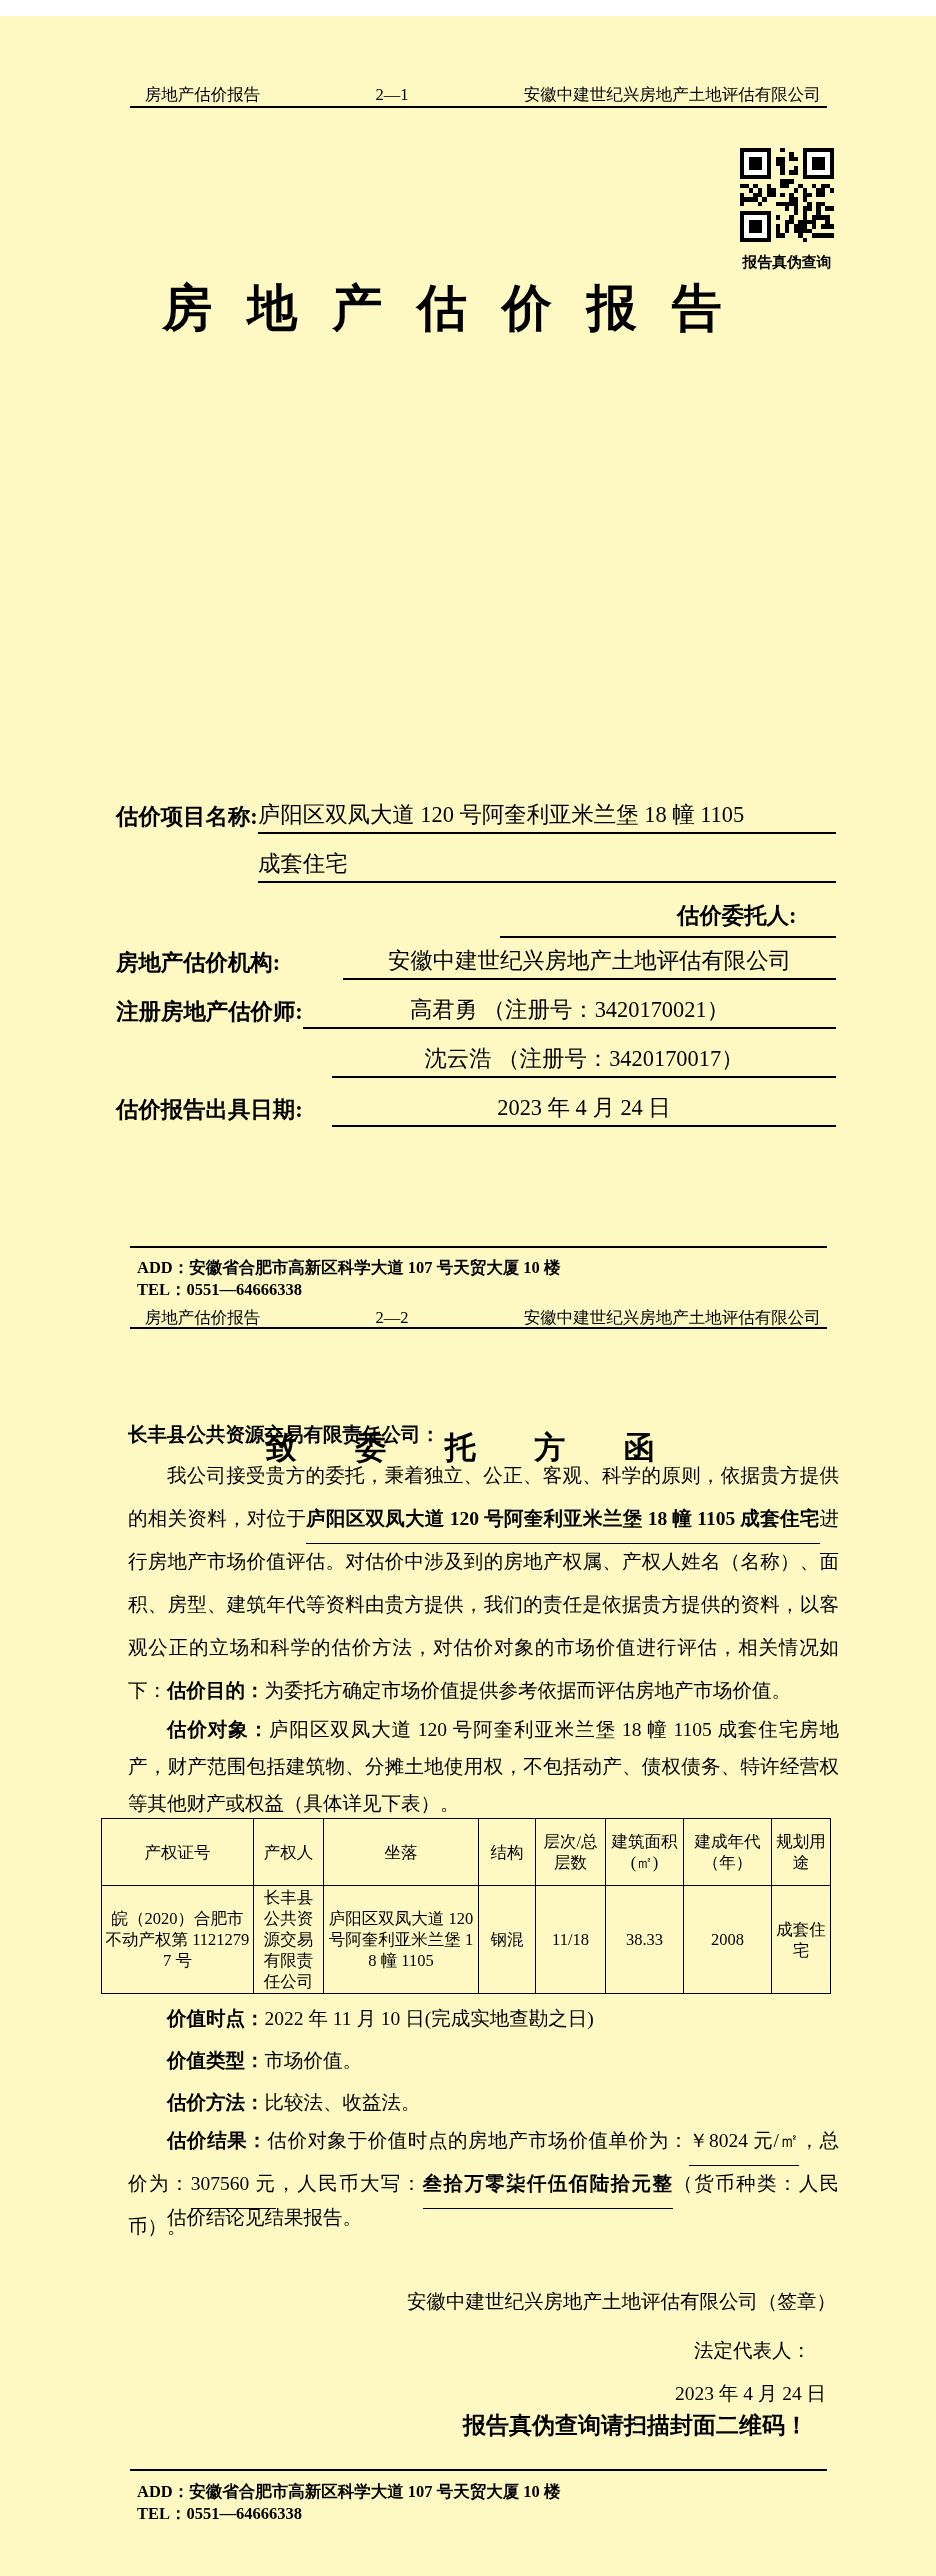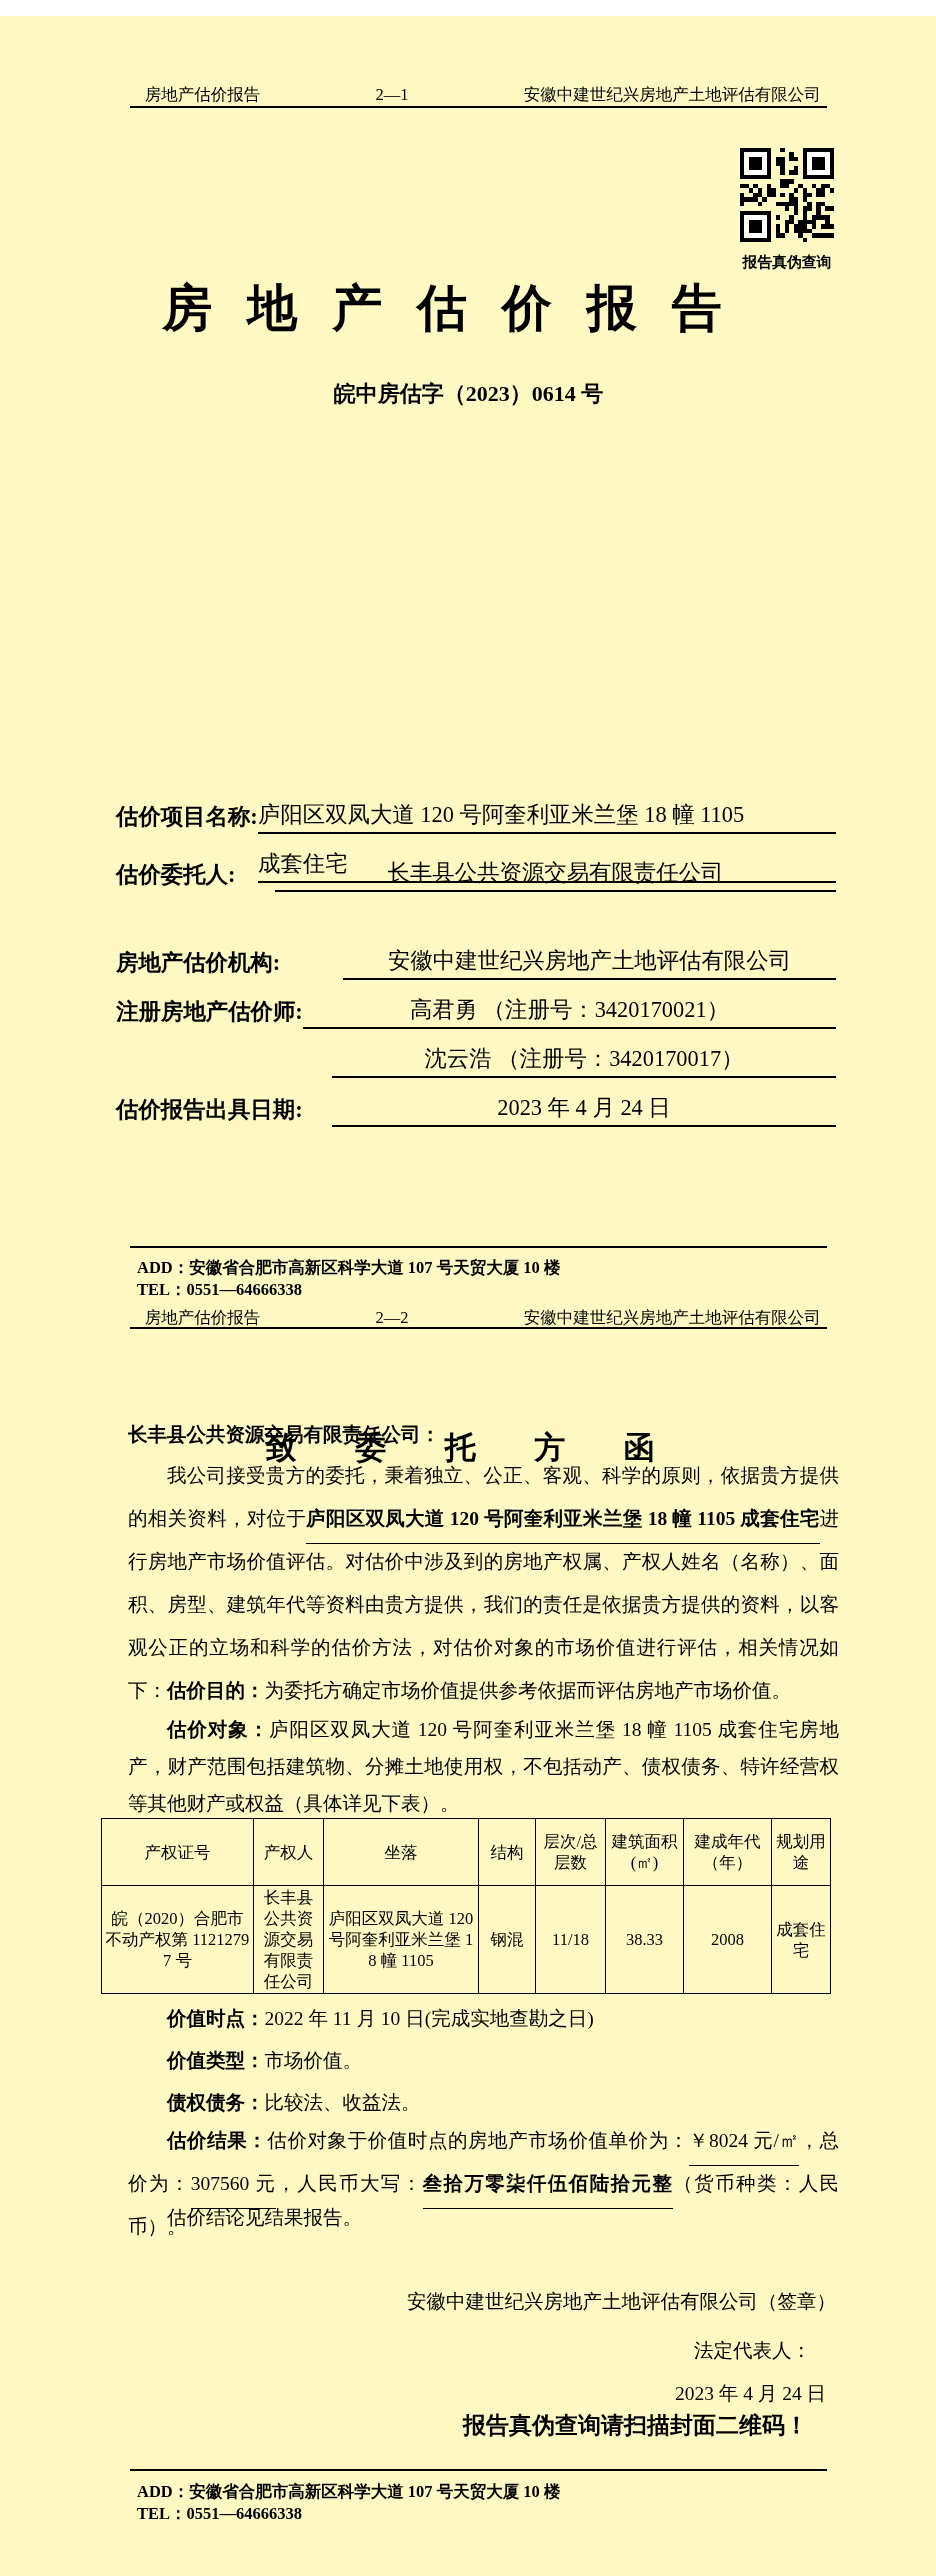--- a/index.html
+++ b/index.html
@@ -168,31 +168,30 @@
       <rect x="14" y="0" width="7" height="7" fill="#000"></rect>
       <rect x="15" y="1" width="5" height="5" fill="#fff"></rect>
       <rect x="16" y="2" width="3" height="3" fill="#000"></rect>
       <rect x="0" y="14" width="7" height="7" fill="#000"></rect>
       <rect x="1" y="15" width="5" height="5" fill="#fff"></rect>
       <rect x="2" y="16" width="3" height="3" fill="#000"></rect>
     </svg>
   <div class="qrcaption" style="top:237px;">报告真伪查询</div>
 
   <div class="doctitle" style="top:264px;">房 地 产 估 价 报 告</div>
-  <div class="docnum" style="top:365px;">皖中房估字（2023）0614 号</div>
 
   <div class="form-row" style="top:787px;">
     <span class="flabel" style="width:142px;">估价项目名称:</span>
     <span class="fvalue left">庐阳区双凤大道 120 号阿奎利亚米兰堡 18 幢 1105</span>
   </div>
   <div class="form-row" style="top:836px;">
     <span class="fspacer" style="width:142px;"></span>
     <span class="fvalue left">成套住宅</span>
   </div>
-  <div class="form-row" style="top:845px;">
+  <div class="form-row" style="top:884px;flex-direction:column;">
     <span class="flabel" style="width:159px;">估价委托人:</span>
     <span class="fvalue center">长丰县公共资源交易有限责任公司</span>
   </div>
   <div class="form-row" style="top:933px;gap:40px;">
     <span class="flabel" style="width:187px;">房地产估价机构:</span>
     <span class="fvalue center">安徽中建世纪兴房地产土地评估有限公司</span>
   </div>
   <div class="form-row" style="top:982px;">
     <span class="flabel" style="width:187px;text-align:center;">注册房地产估价师:</span>
     <span class="fvalue center">高君勇 （注册号：3420170021）</span>
@@ -268,21 +267,21 @@
   </tbody>
     </table>
 
   <div class="kvline" style="top:1990px;">
     <span class="b">价值时点：</span><span>2022 年 11 月 10 日(完成实地查勘之日)</span>
   </div>
   <div class="kvline" style="top:2032px;">
     <span class="b">价值类型：</span><span>市场价值。</span>
   </div>
   <div class="kvline" style="top:2074px;">
-    <span class="b">债权债务：</span><span>比较法、收益法。</span>
+    <span class="b">估价方法：</span><span>比较法、收益法。</span>
   </div>
 
   <div class="para indent" style="top:2103px;">
     <span class="b">估价结果：</span><span>估价对象于价值时点的房地产市场价值单价为：</span><span class="u">￥8024 元/㎡</span><span>，总价为：</span><span class="u">307560 元</span><span>，人民币大写：</span><span class="b u">叁拾万零柒仟伍佰陆拾元整</span><span>（货币种类：人民币）。</span>
   </div>
 
   <div class="kvline" style="top:2189px;">估价结论见结果报告。</div>
 
   <div class="rightline" style="top:2274px;right:101px;">安徽中建世纪兴房地产土地评估有限公司（签章）</div>
   <div class="rightline" style="top:2323px;right:126px;">法定代表人：</div>

